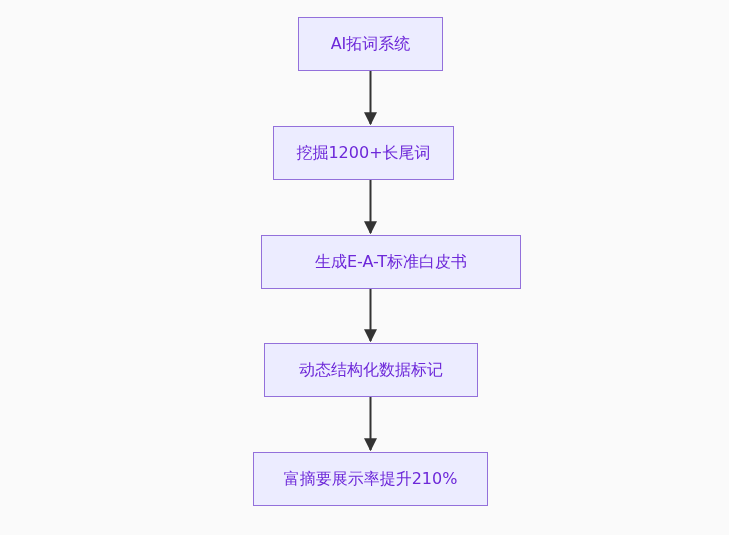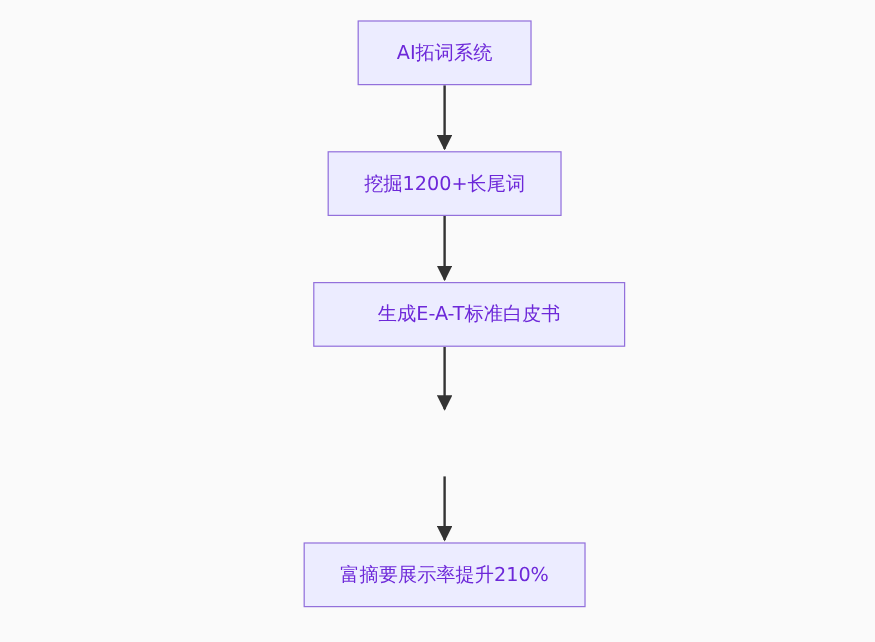--- a/index.html
+++ b/index.html
@@ -55,26 +55,29 @@
     <line x1="370.5" y1="71" x2="370.5" y2="124" stroke="#333333" stroke-width="2" marker-end="url(#arrowhead)"></line>
     <line x1="370.5" y1="180" x2="370.5" y2="233" stroke="#333333" stroke-width="2" marker-end="url(#arrowhead)"></line>
     <line x1="370.5" y1="289" x2="370.5" y2="341" stroke="#333333" stroke-width="2" marker-end="url(#arrowhead)"></line>
     <line x1="370.5" y1="397" x2="370.5" y2="450" stroke="#333333" stroke-width="2" marker-end="url(#arrowhead)"></line>
   </svg>
 
   <div class="node" style="left:298px; top:17px;  width:145px;">
     <span>AI拓词系统</span>
   </div>
 
-  <div class="node" style="left:273px; top:126px; width:195px;">
+  <div class="node" style="left:273px; top:126px; width:181px;">
     <span>挖掘1200+长尾词</span>
   </div>
 
   <div class="node" style="left:261px; top:235px; width:260px;">
     <span>生成E-A-T标准白皮书</span>
   </div>
 
+  <div class="node" style="left:264px; top:343px; width:214px;">
+    <span>动态结构化数据标记</span>
+  </div>
 
   <div class="node" style="left:253px; top:452px; width:235px;">
     <span>富摘要展示率提升210%</span>
   </div>
 
 </div>
 
 </body></html>

